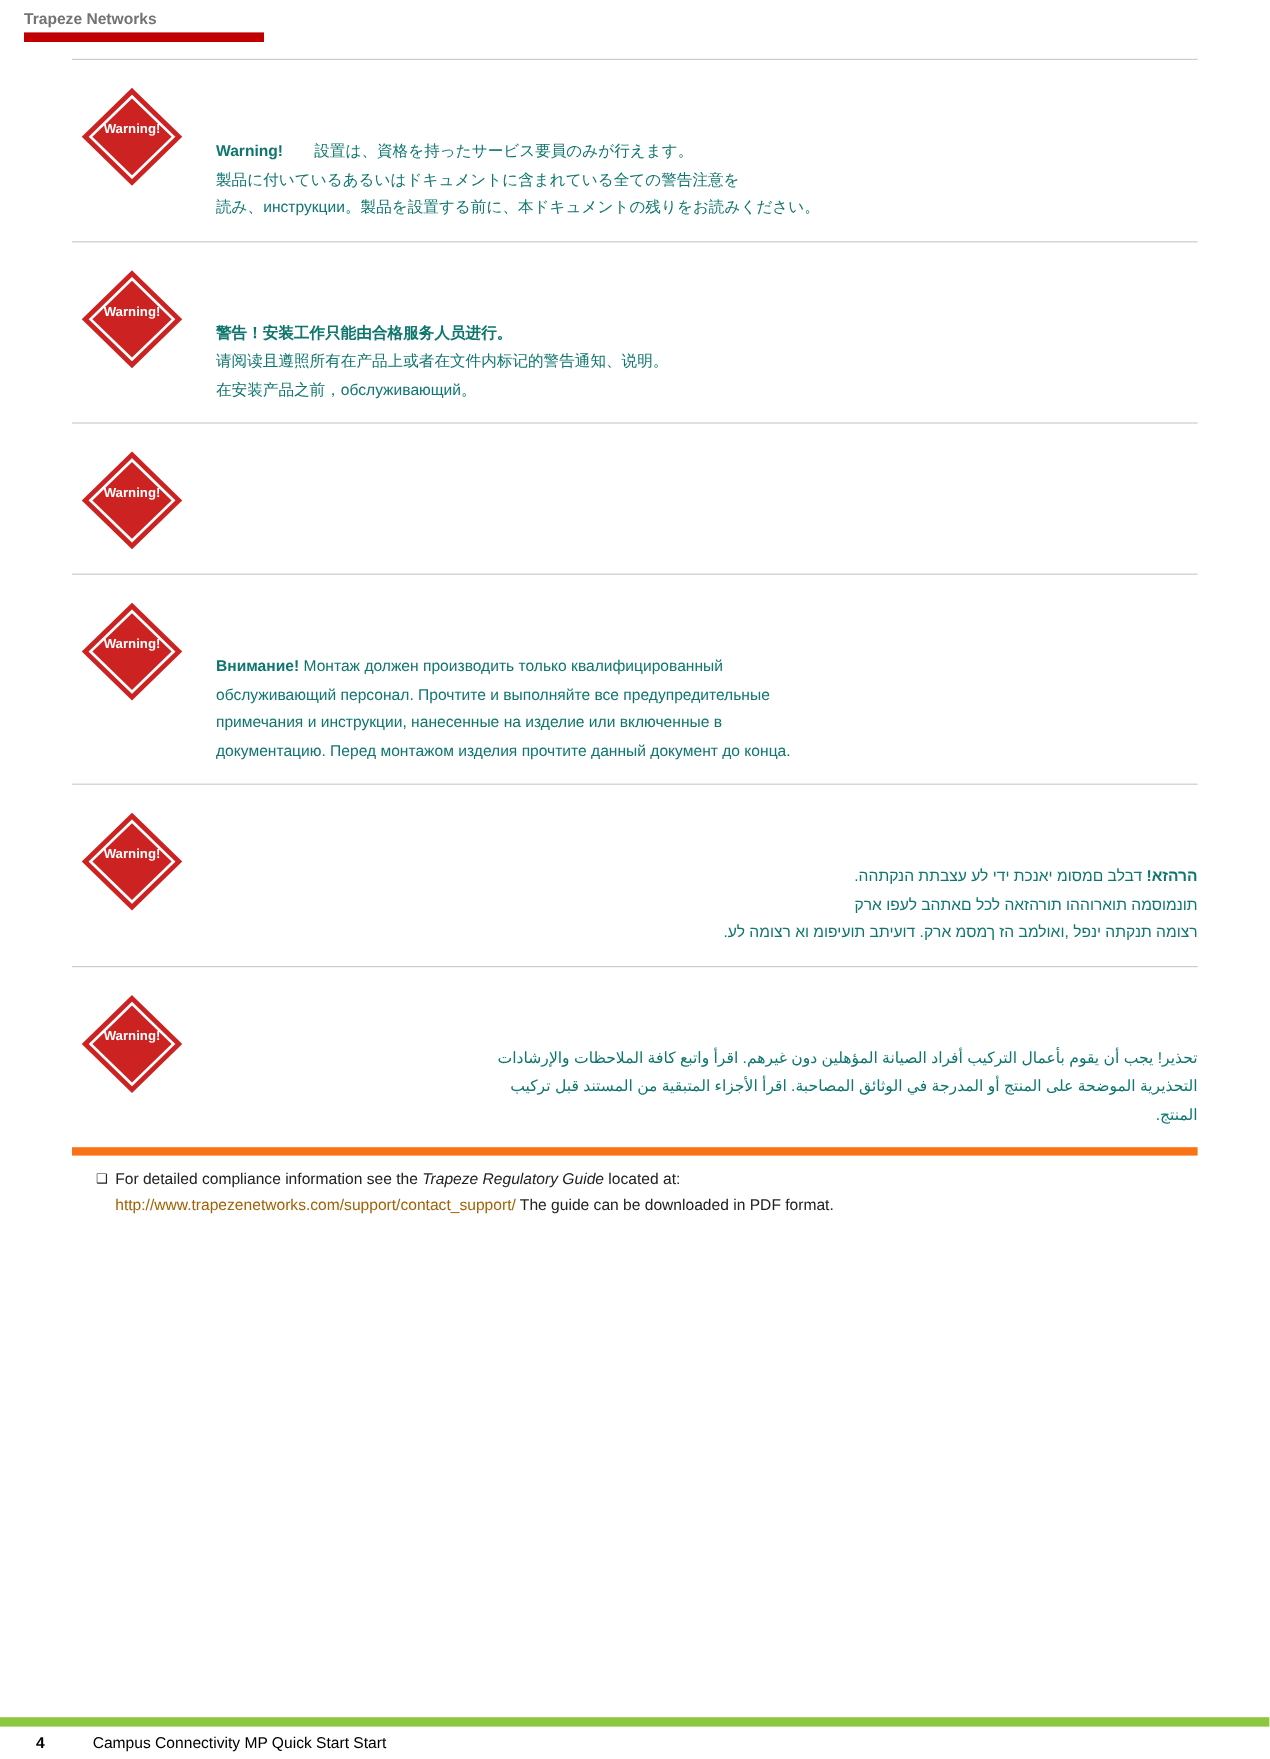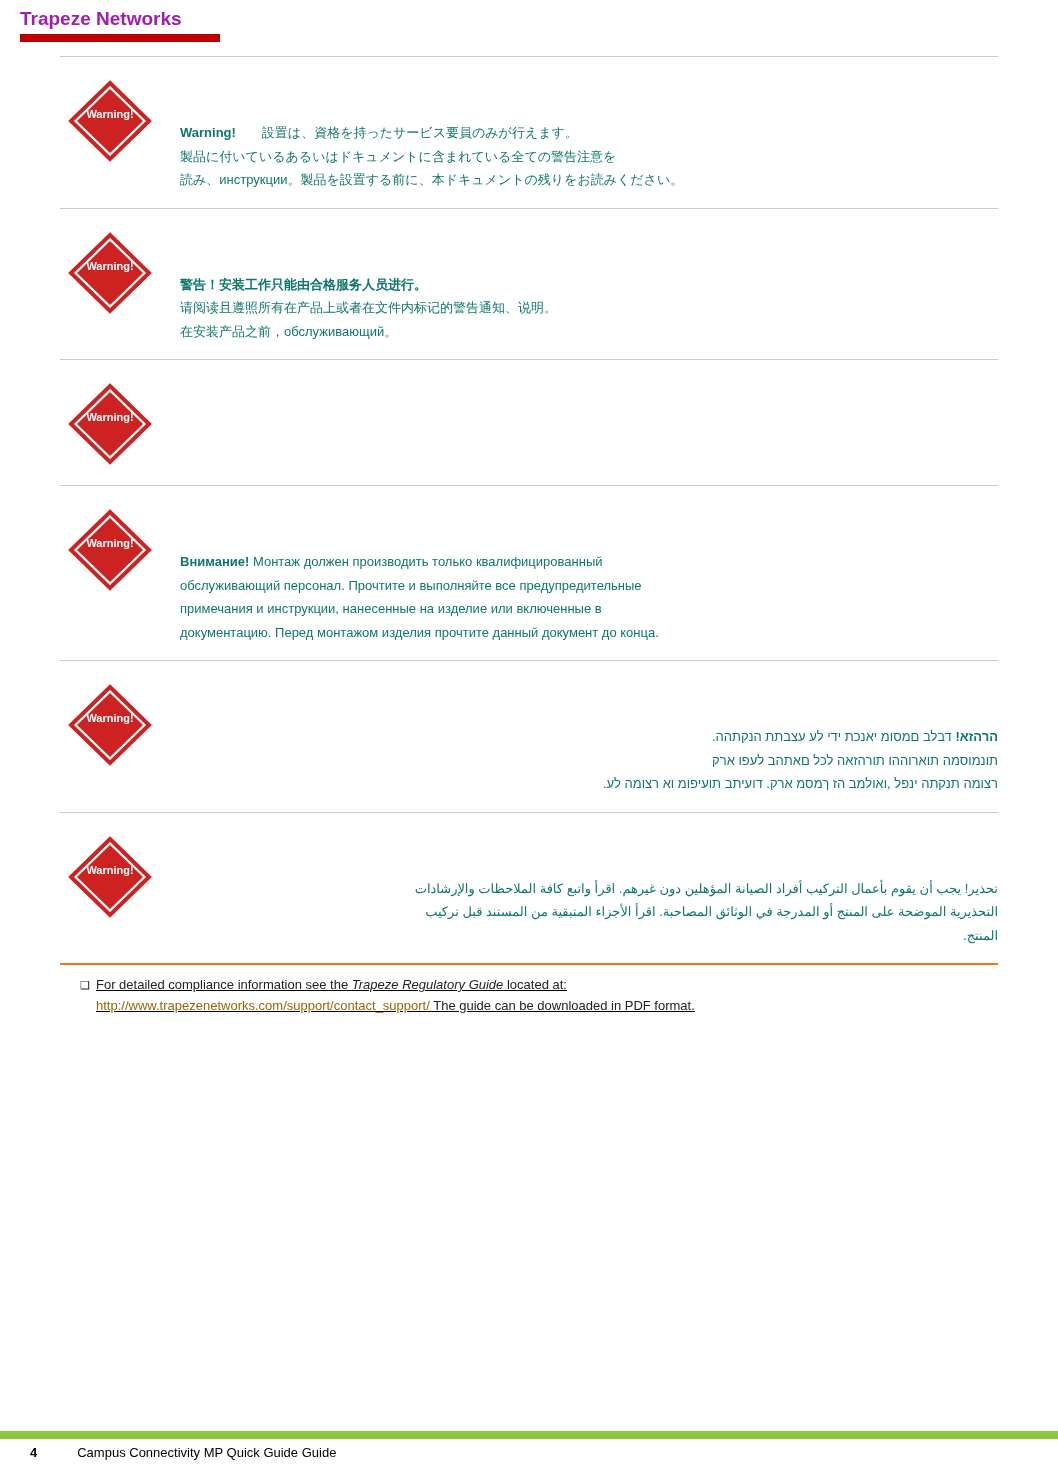--- a/index.html
+++ b/index.html
@@ -10,23 +10,23 @@
       min-height: 1466px;
       position: relative;
     }
 
     
     .header {
       padding: 8px 20px 4px 20px;
       border-bottom: none;
     }
     .header-title {
-      font-size: 19px;
+      font-size: 13px;
       font-weight: bold;
-      color: #a21caf;
+      color: #737373;
     }
     .header-bar {
       height: 8px;
       width: 200px;
       background: #c00000;
       margin-top: 4px;
     }
 
     
     .main-content {
@@ -88,22 +88,21 @@
     }
 
     
     .warning-title {
       font-weight: bold;
     }
 
     
     .compliance-section {
       padding: 10px 0 10px 0;
-      border-top: 2px solid #f97316;
-      text-decoration: underline;
+      border-top: 7px solid #f97316;
     }
     .compliance-list {
       list-style: none;
       padding-left: 20px;
     }
     .compliance-list li {
       font-size: 13px;
       line-height: 1.6;
       color: #222;
       position: relative;
@@ -267,15 +266,15 @@
       </li>
     </ul>
   </div>
 
 </div>
 
 <div class="footer-area">
   <div class="footer-green-bar"></div>
   <div class="footer-bottom">
     <span class="footer-page-num">4</span>
-    <span class="footer-doc-title">Campus Connectivity MP Quick Guide Guide</span>
+    <span class="footer-doc-title">Campus Connectivity MP Quick Start Start</span>
   </div>
 </div>
 
 </body></html>

